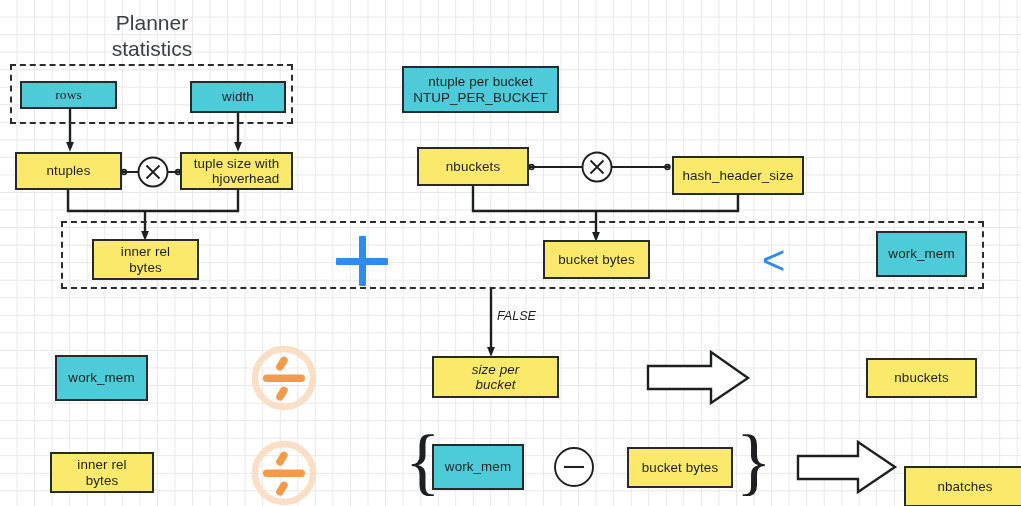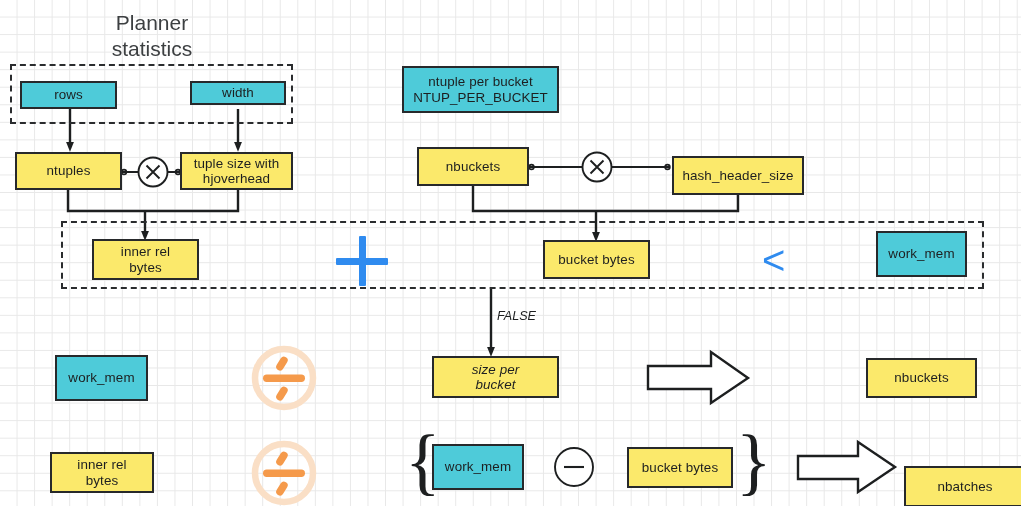--- a/index.html
+++ b/index.html
@@ -138,30 +138,30 @@
     <path d="M564,467 L584,467" stroke="#1d1f20" stroke-width="2.1"></path>
   </svg>
 
   <div class="caption" style="left:92px;top:10px;width:120px;">Planner
 statistics</div>
 
   <div class="dashbox" style="left:10px;top:64px;width:283px;height:60px;"></div>
 
   <div class="dashbox" style="left:61px;top:221px;width:923px;height:68px;"></div>
 
-  <div class="node cyan" style="left:20px;top:81px;width:97px;height:28px;">rows</div>
+  <div class="node cyan" style="left:20px;top:81px;width:97px;height:28px;font-family:Liberation Serif, serif;">rows</div>
 
-  <div class="node cyan" style="left:190px;top:81px;width:96px;height:24px;">width</div>
+  <div class="node cyan" style="left:190px;top:81px;width:96px;height:32px;">width</div>
 
   <div class="node yellow" style="left:15px;top:152px;width:107px;height:38px;">ntuples</div>
 
   <div class="node cyan" style="left:402px;top:66px;width:157px;height:47px;">ntuple per bucket
 NTUP_PER_BUCKET</div>
 
-  <div class="node yellow" style="left:180px;top:152px;width:113px;height:38px;">tuple size with
+  <div class="node yellow" style="left:180px;top:152px;width:113px;height:38px;text-align:right;">tuple size with
 hjoverhead</div>
 
   <div class="node yellow" style="left:417px;top:147px;width:112px;height:39px;">nbuckets</div>
 
   <div class="node yellow" style="left:672px;top:156px;width:132px;height:39px;">hash_header_size</div>
 
   <div class="node yellow" style="left:92px;top:239px;width:107px;height:41px;">inner rel
 bytes</div>
 
   <div class="node yellow" style="left:543px;top:240px;width:107px;height:39px;">bucket bytes</div>

